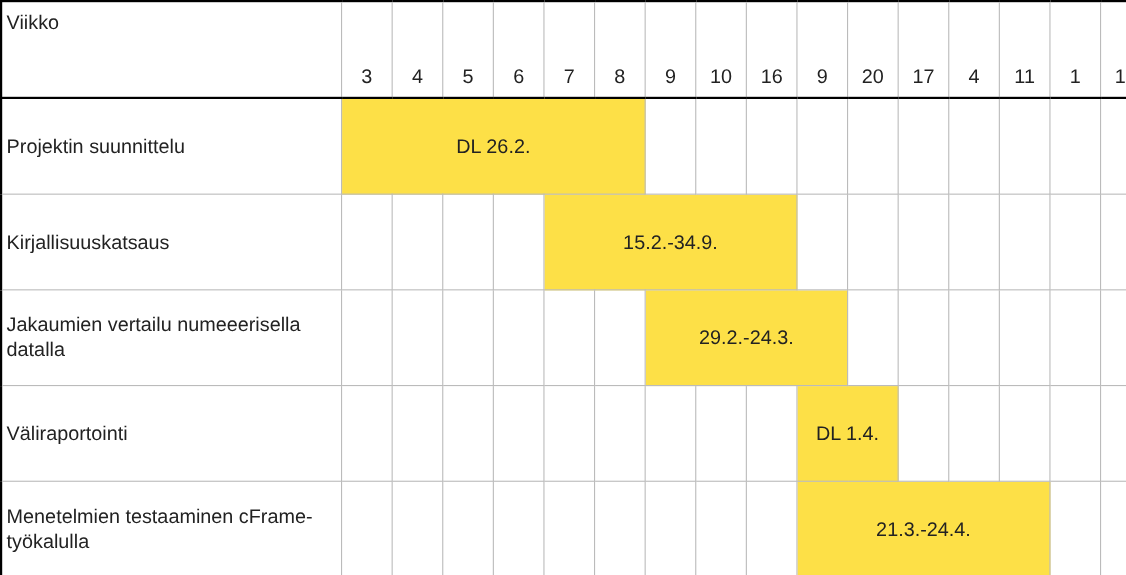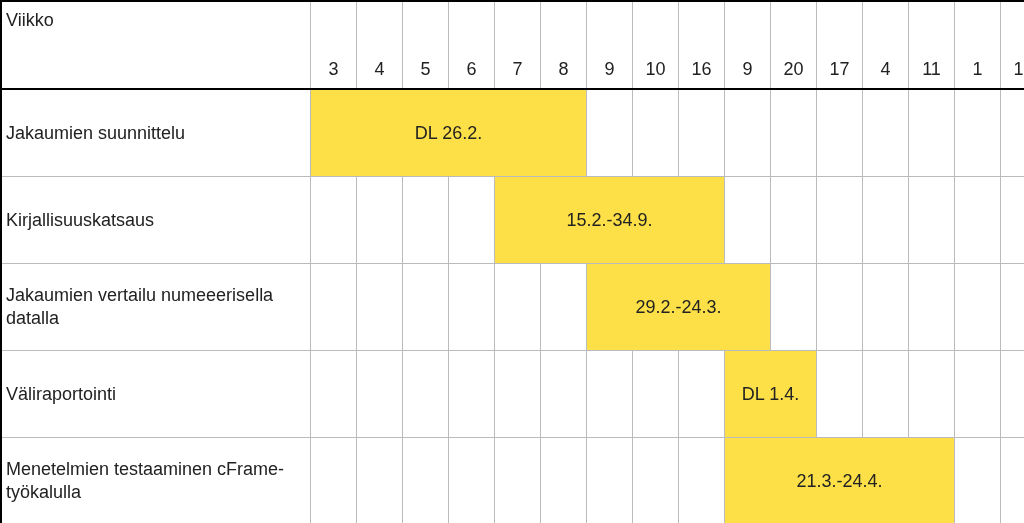--- a/index.html
+++ b/index.html
@@ -37,21 +37,21 @@
       <th class="weekcol">17</th>
       <th class="weekcol">4</th>
       <th class="weekcol">11</th>
       <th class="weekcol">1</th>
       <th class="weekcol">18</th>
     </tr>
   </thead>
   <tbody>
 
     <tr>
-      <th class="rowhdr">Jakaumien suunnittelu</th>
+      <th class="rowhdr">Projektin suunnittelu</th>
       <td class="bar" colspan="6">DL 26.2.</td>
       <td></td>
       <td></td>
       <td></td>
       <td></td>
       <td></td>
       <td></td>
       <td></td>
       <td></td>
       <td></td>

